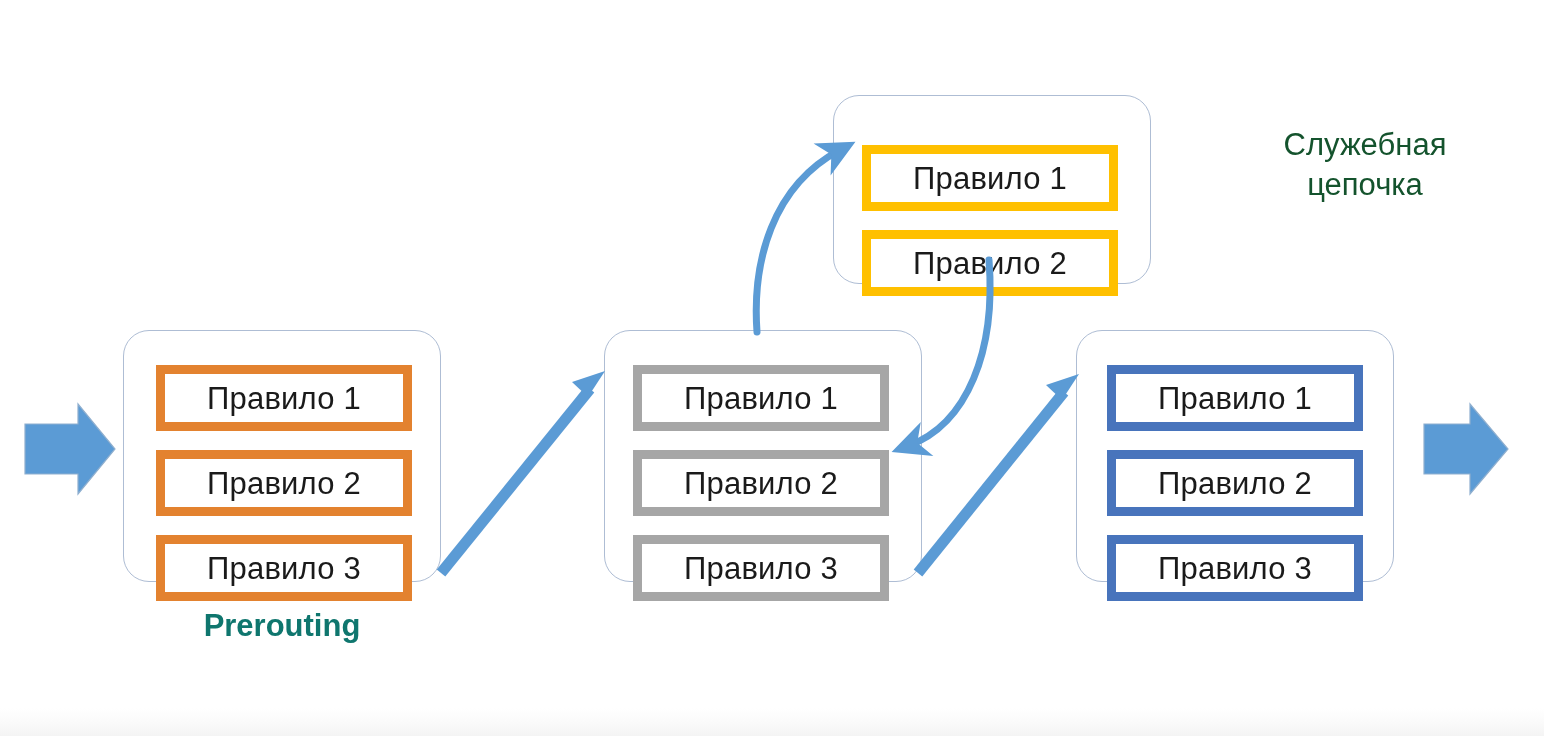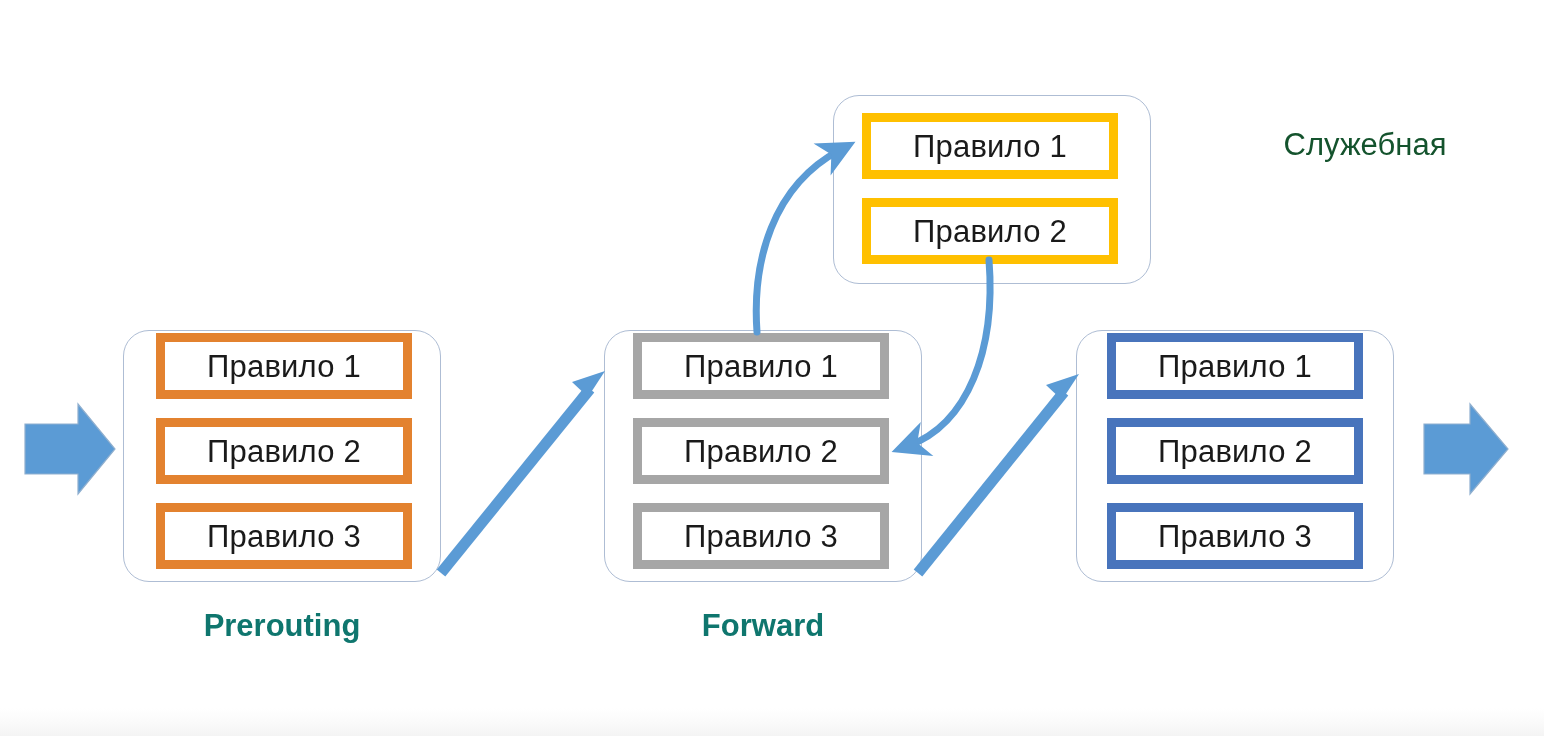--- a/index.html
+++ b/index.html
@@ -33,20 +33,21 @@
     background: #ffffff;
   }
 
   .rule {
     position: absolute;
     box-sizing: border-box;
     background: #ffffff;
     display: flex;
     align-items: center;
     justify-content: center;
+    margin-top: 32px;
   }
   .rule span {
     font-size: 31px;
     color: #1a1a1a;
     letter-spacing: 0.2px;
     line-height: 1;
     white-space: nowrap;
   }
 
   .rule.orange { border: 9px solid #e3822f; }
@@ -111,36 +112,36 @@
     <div class="rule gray" style="left:28px; top:2px; width:256px; height:66px;">
       <span>Правило 1</span>
     </div>
     <div class="rule gray" style="left:28px; top:87px; width:256px; height:66px;">
       <span>Правило 2</span>
     </div>
     <div class="rule gray" style="left:28px; top:172px; width:256px; height:66px;">
       <span>Правило 3</span>
     </div>
   </div>
-  <div class="chain-label" style="left:604px; top:608px; width:318px;">Forward</div>
 
   <div class="chain" style="left:1076px; top:330px; width:318px; height:252px;">
     <div class="rule blue" style="left:30px; top:2px; width:256px; height:66px;">
       <span>Правило 1</span>
     </div>
     <div class="rule blue" style="left:30px; top:87px; width:256px; height:66px;">
       <span>Правило 2</span>
     </div>
     <div class="rule blue" style="left:30px; top:172px; width:256px; height:66px;">
       <span>Правило 3</span>
     </div>
   </div>
 
   <div class="caption" style="left:1195px; top:125px; width:340px;">
     <div>Служебная</div>
+    <div>цепочка</div>
   </div>
 
   <svg class="overlay" viewBox="0 0 1544 736">
     <defs>
       <marker id="curveHead" markerWidth="6" markerHeight="6" refX="3.1" refY="3" orient="auto" markerUnits="strokeWidth">
         <path d="M 0.2 0.4 L 5.6 3 L 0.2 5.6 L 1.7 3 Z" fill="#5B9BD5"></path>
       </marker>
     </defs>
 
     <g>

